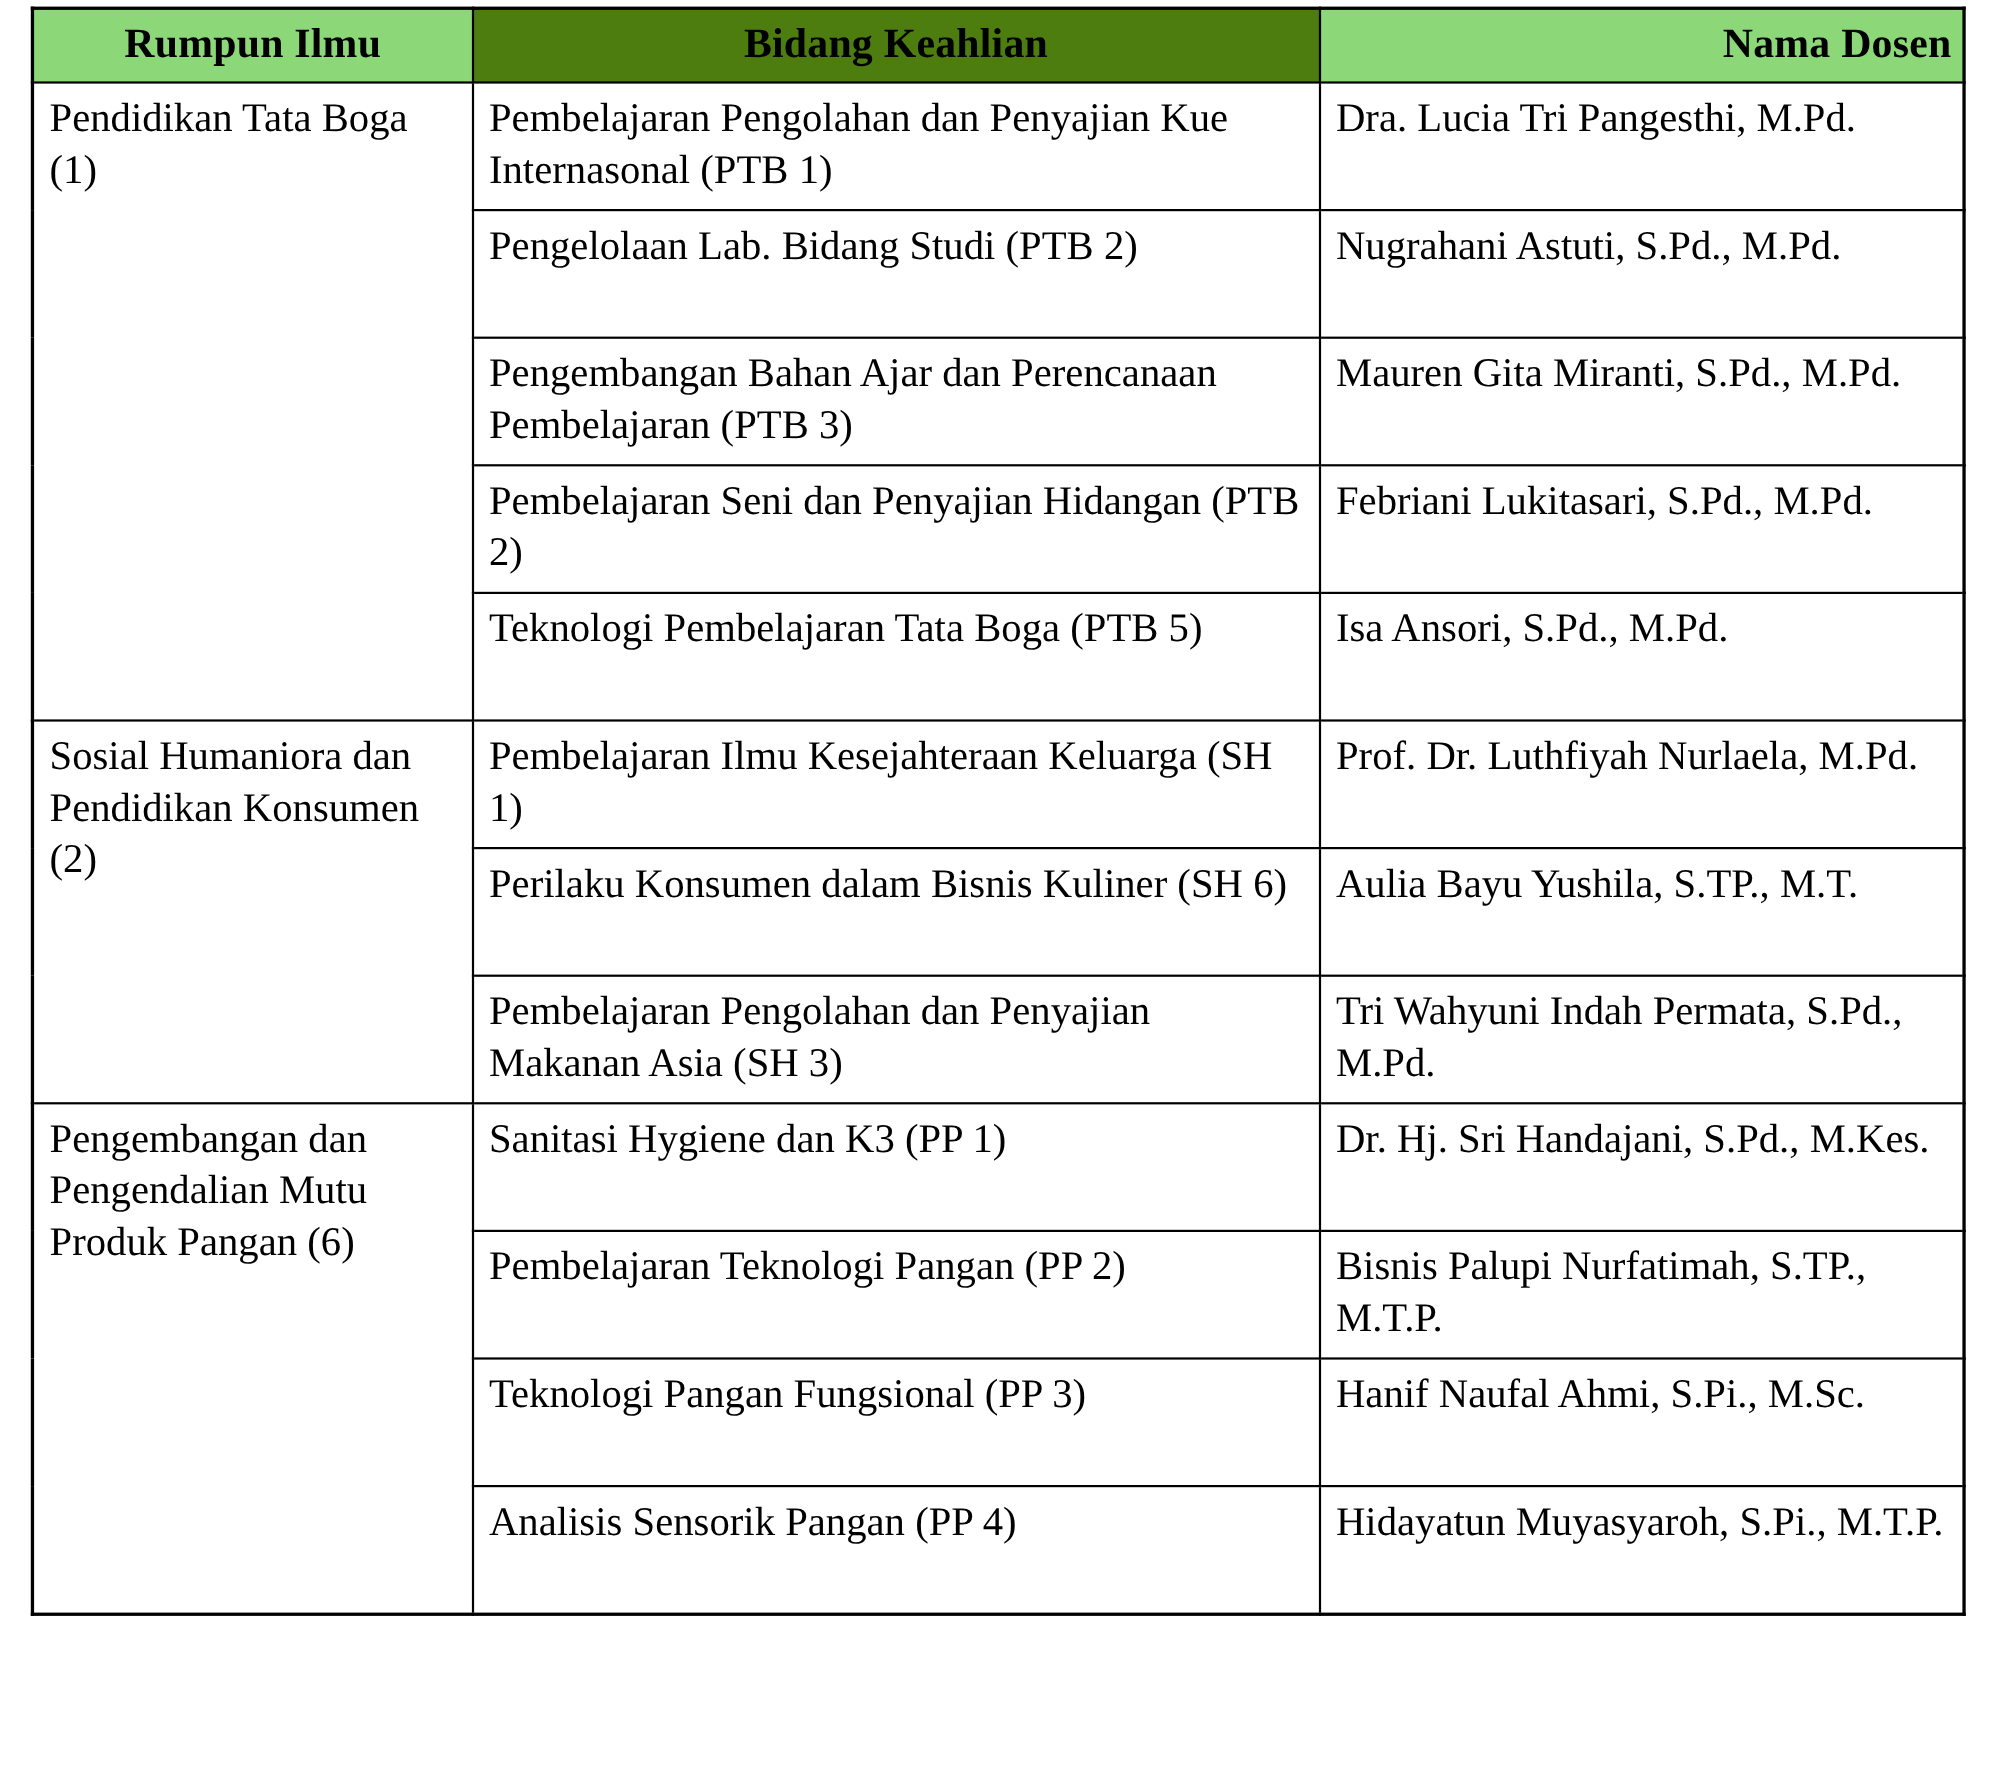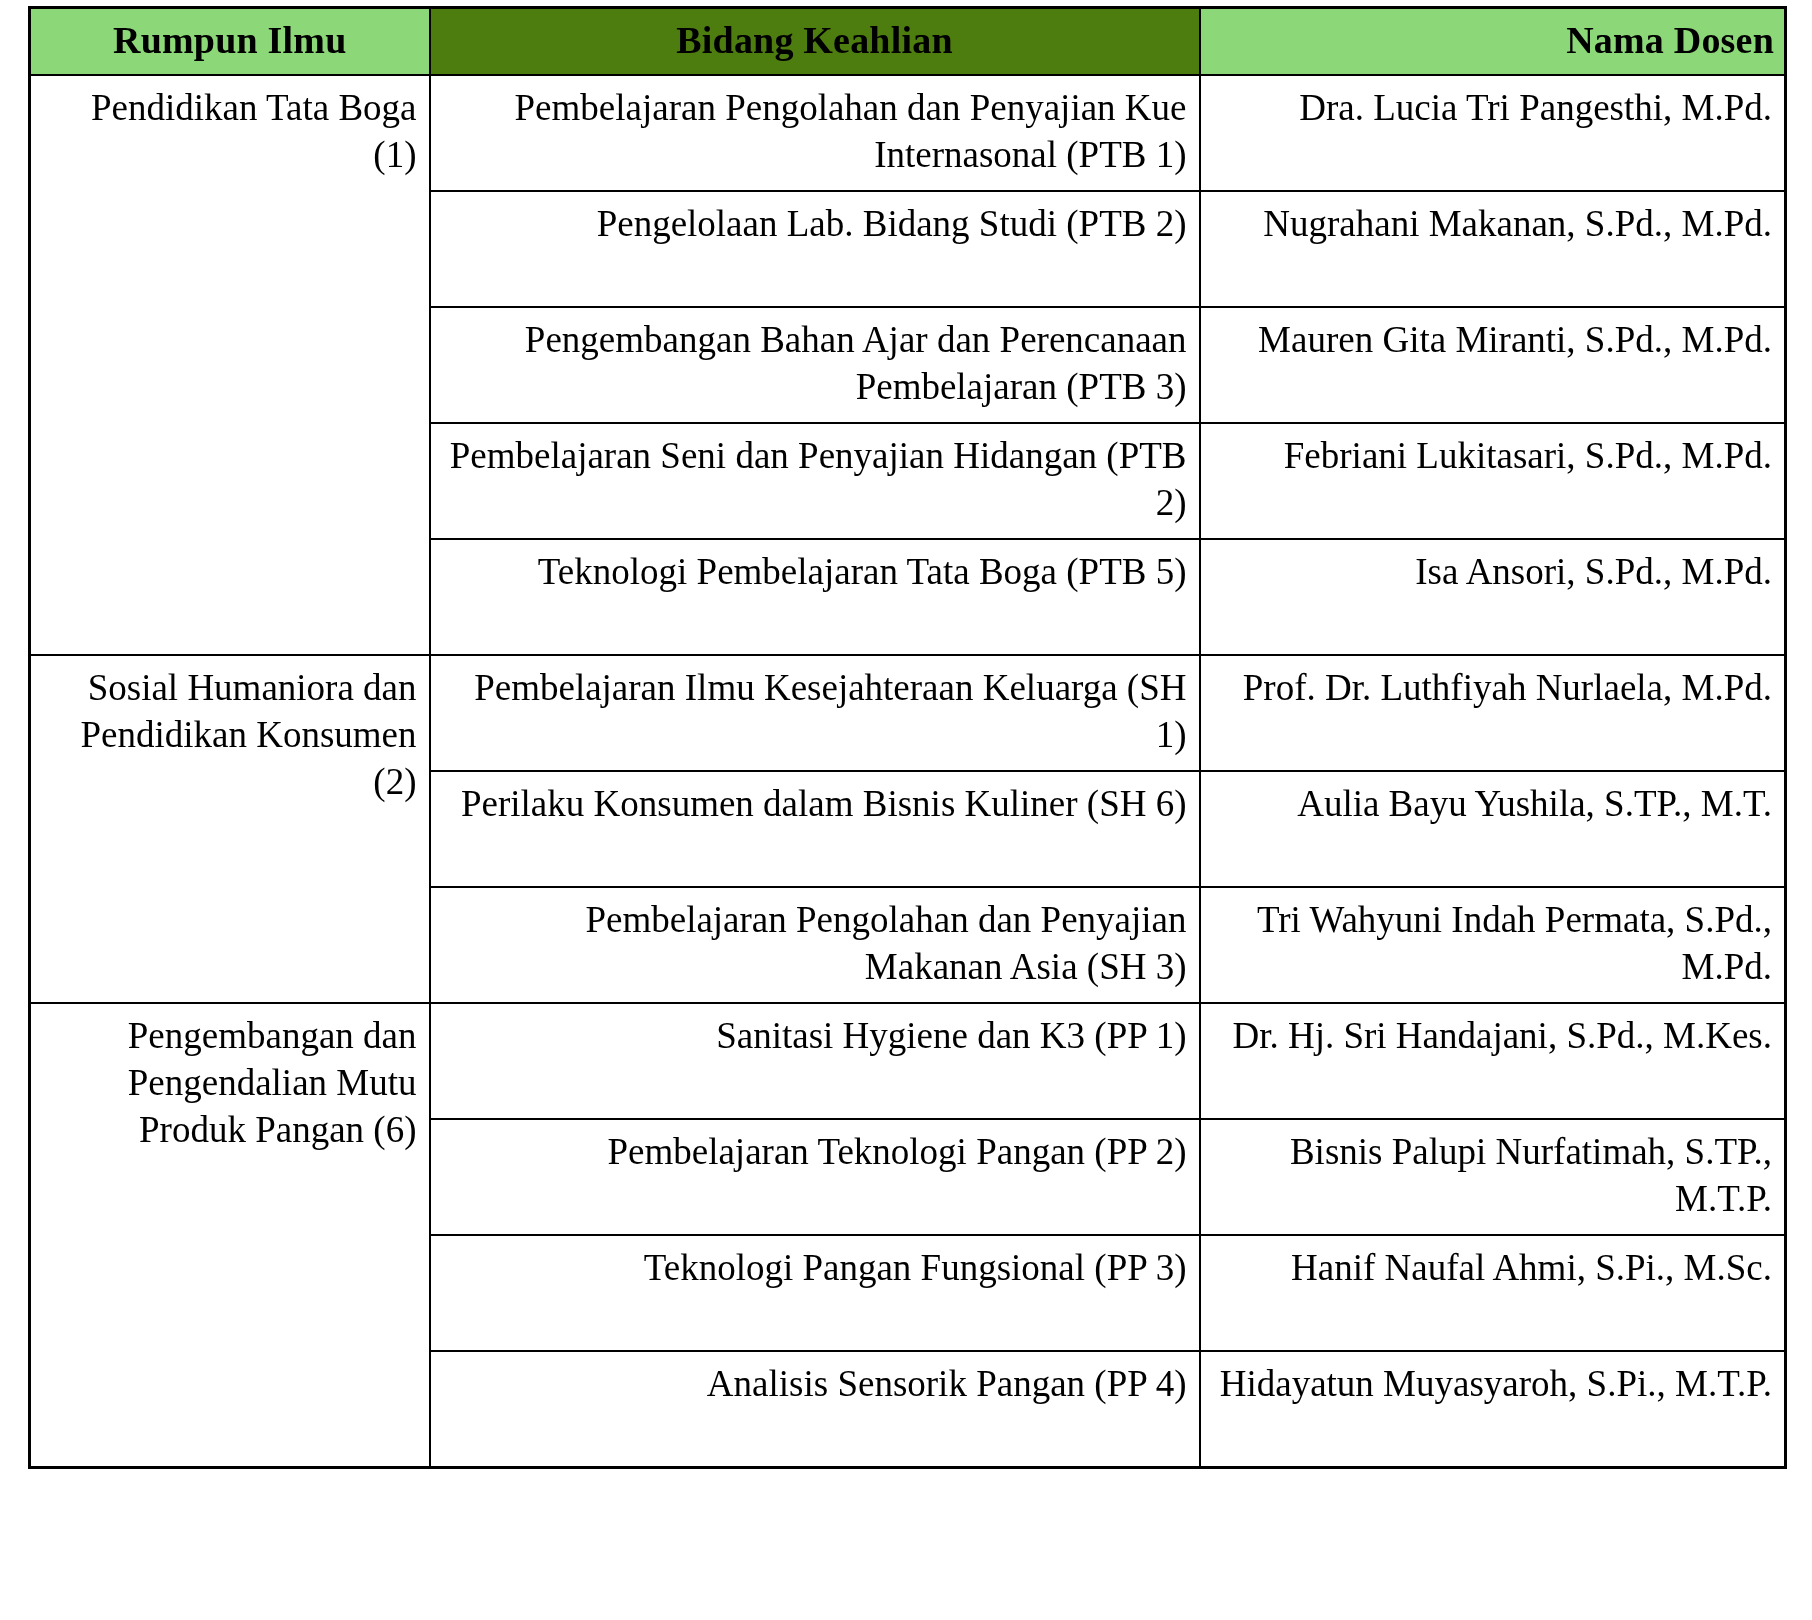--- a/index.html
+++ b/index.html
@@ -26,21 +26,20 @@
   table.matrix col.c1 { width: 400px; }
   table.matrix col.c2 { width: 770px; }
   table.matrix col.c3 { width: 586px; }
 
   table.matrix th, table.matrix td {
     border: 2px solid #000;
     vertical-align: top;
     padding: 8px 12px 10px 14px;
     font-size: 37px;
     line-height: 1.28;
-    text-align: right;
   }
   table.matrix thead th {
     background: #8CD878;
     text-align: center;
     font-weight: bold;
     font-size: 38px;
     padding: 7px 10px 9px 10px;
     vertical-align: middle;
     letter-spacing: 0.2px;
   }
@@ -77,21 +76,21 @@
     </thead>
     <tbody>
 
       <tr class="r-tall">
         <td class="group" rowspan="5">Pendidikan Tata Boga (1)</td>
         <td class="skill">Pembelajaran Pengolahan dan Penyajian Kue Internasonal (PTB 1)</td>
         <td class="lecturer">Dra. Lucia Tri Pangesthi, M.Pd.</td>
       </tr>
       <tr class="r-tall">
         <td class="skill">Pengelolaan Lab. Bidang Studi (PTB 2)</td>
-        <td class="lecturer">Nugrahani Makanan, S.Pd., M.Pd.</td>
+        <td class="lecturer">Nugrahani Astuti, S.Pd., M.Pd.</td>
       </tr>
       <tr class="r-tall">
         <td class="skill">Pengembangan Bahan Ajar dan Perencanaan Pembelajaran (PTB 3)</td>
         <td class="lecturer">Mauren Gita Miranti, S.Pd., M.Pd.</td>
       </tr>
       <tr class="r-tall">
         <td class="skill">Pembelajaran Seni dan Penyajian Hidangan (PTB 2)</td>
         <td class="lecturer">Febriani Lukitasari, S.Pd., M.Pd.</td>
       </tr>
       <tr class="r-tall">

